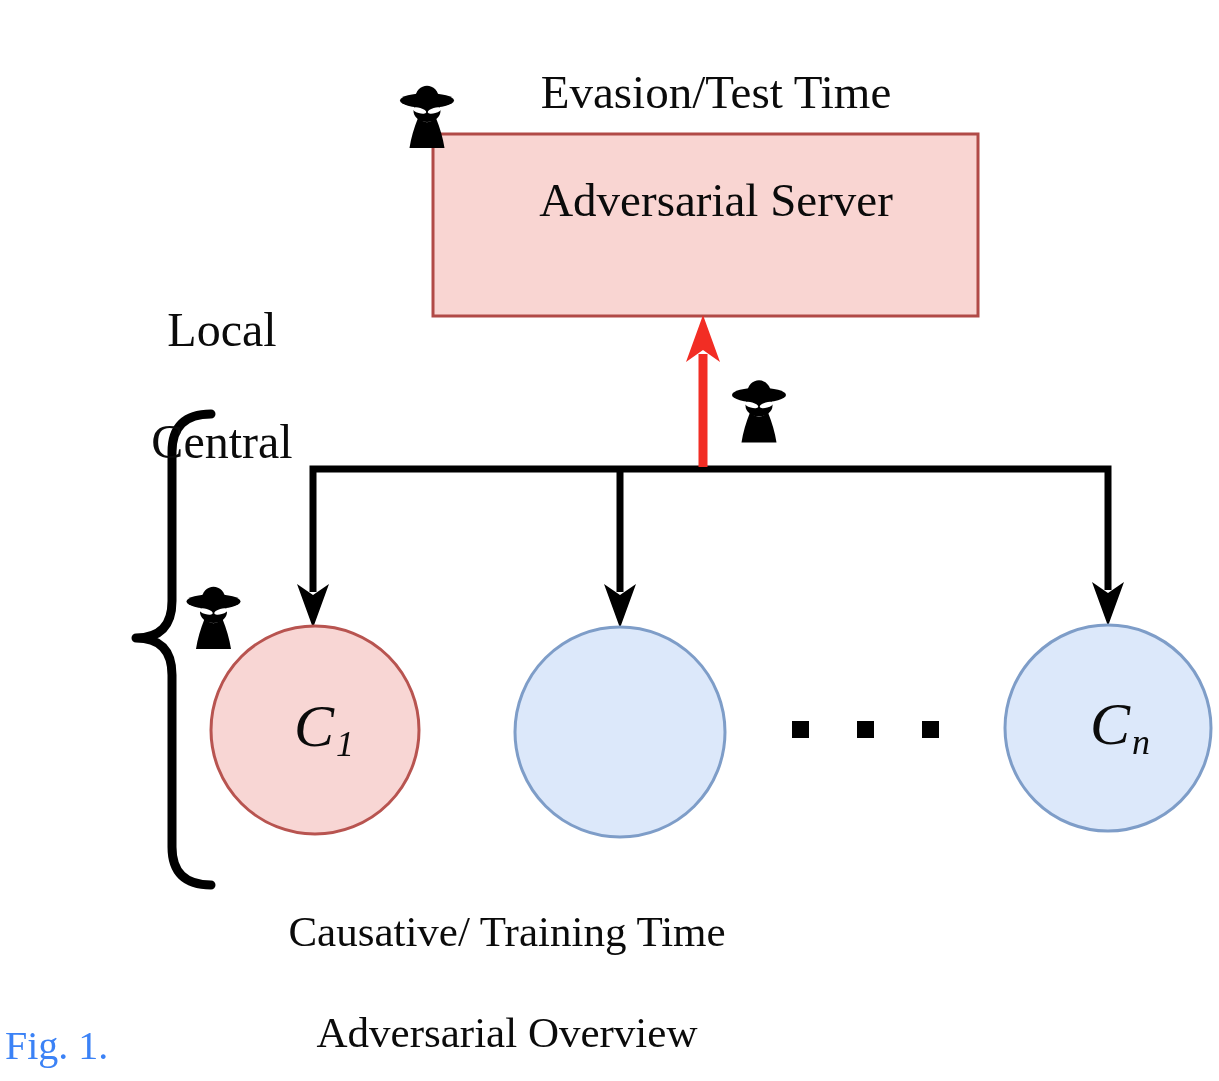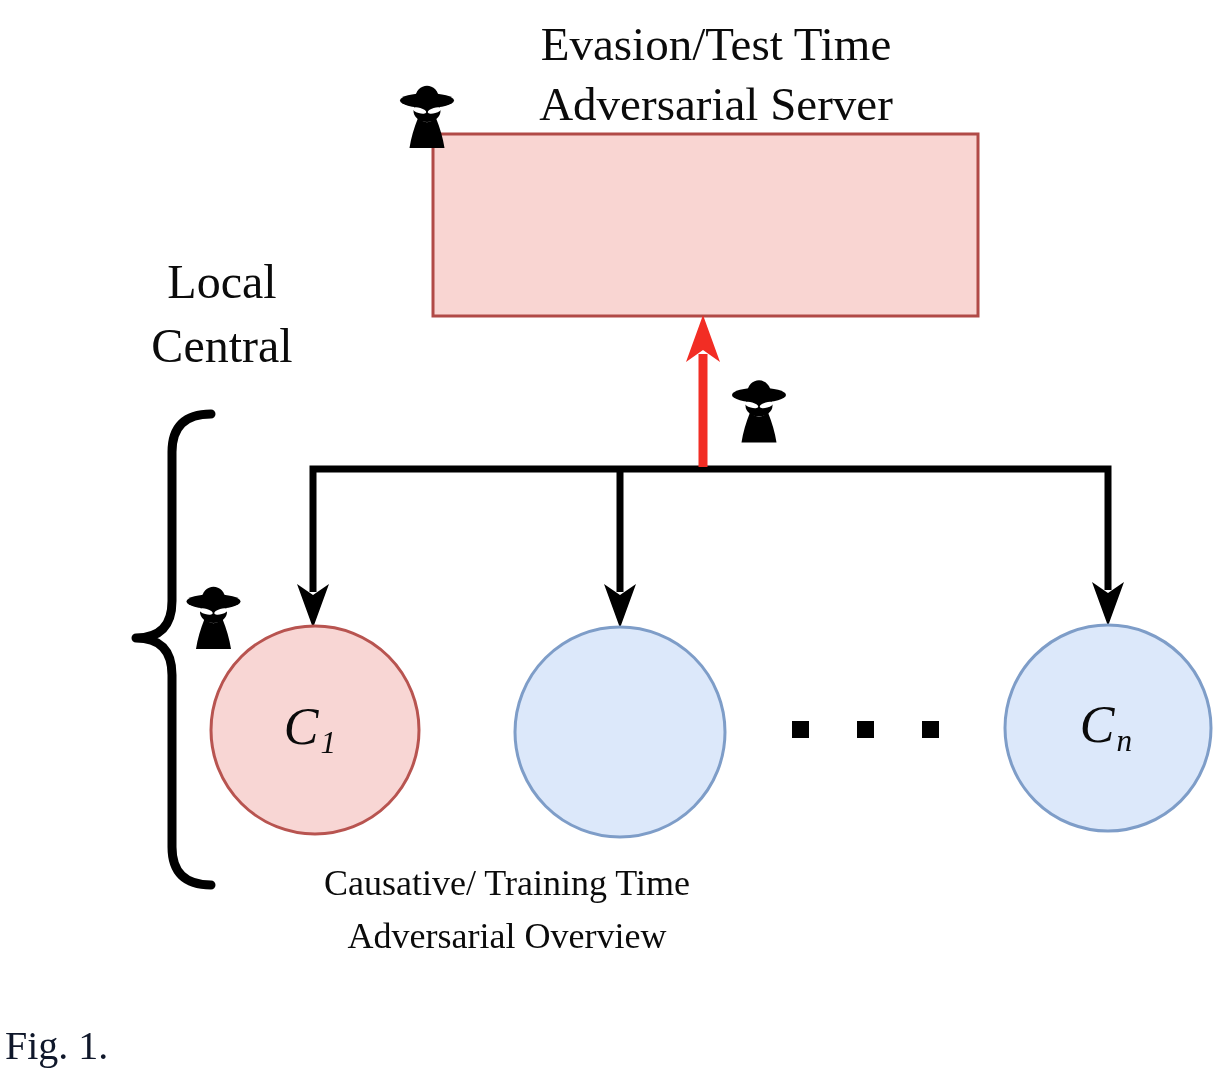--- a/index.html
+++ b/index.html
@@ -7,45 +7,45 @@
     position:relative; width:1219px; height:1081px;
     background:#ffffff; overflow:hidden;
     font-family:"Liberation Serif","DejaVu Serif",serif;
     color:#0b0b0b;
   }
   svg.layer { position:absolute; left:0; top:0; width:1219px; height:1081px; }
   .lbl {
     position:absolute; text-align:center; transform:translateX(-50%);
     white-space:nowrap; line-height:1;
   }
-  .lbl div { white-space:nowrap; }
+  .lbl div { white-space:nowrap;margin-top:48px; }
   .top-label   { left:716px; top:14px;  font-size:47px; }
   .top-label div    { line-height:60px; }
   .local-label { left:222px; top:250px; font-size:48px; }
   .local-label div  { line-height:64px; }
   .channel-label { left:505px; top:341px; font-size:47px; }
   .channel-label div { line-height:49px; }
-  .bottom-label { left:507px; top:857px; font-size:36px; }
+  .bottom-label { left:507px; top:857px; font-size:43px; }
   .bottom-label div { line-height:53px; }
   .server-label {
     position:absolute; left:433px; top:134px; width:545px; height:182px;
     display:flex; align-items:center; justify-content:center;
     font-size:63px;
   }
   .client-label {
     position:absolute; transform:translate(-50%,-54%);
-    font-style:italic; font-size:52px; line-height:1;
+    font-style:italic; font-size:60px; line-height:1;margin-left:14px;
   }
   .client-label .csub { font-size:0.60em; font-style:italic; vertical-align:-0.28em; margin-left:2px; }
   .c1-label { left:310px;  top:732px; }
   .c2-label { left:617px;  top:734px; }
   .cn-label { left:1106px; top:730px; }
   .caption {
     position:absolute; left:5px; top:1023px; font-size:40px; line-height:46px;
-    display:flex; gap:52px; white-space:nowrap; color:#0f172a;
+    display:flex; gap:52px; white-space:nowrap; color:#3b82f6;
   }
 </style>
 </head>
 <body>
 
 <div class="stage">
 
   <svg class="layer" viewBox="0 0 1219 1081">
     <defs>
       <symbol id="spy" viewBox="0 0 56 74">

